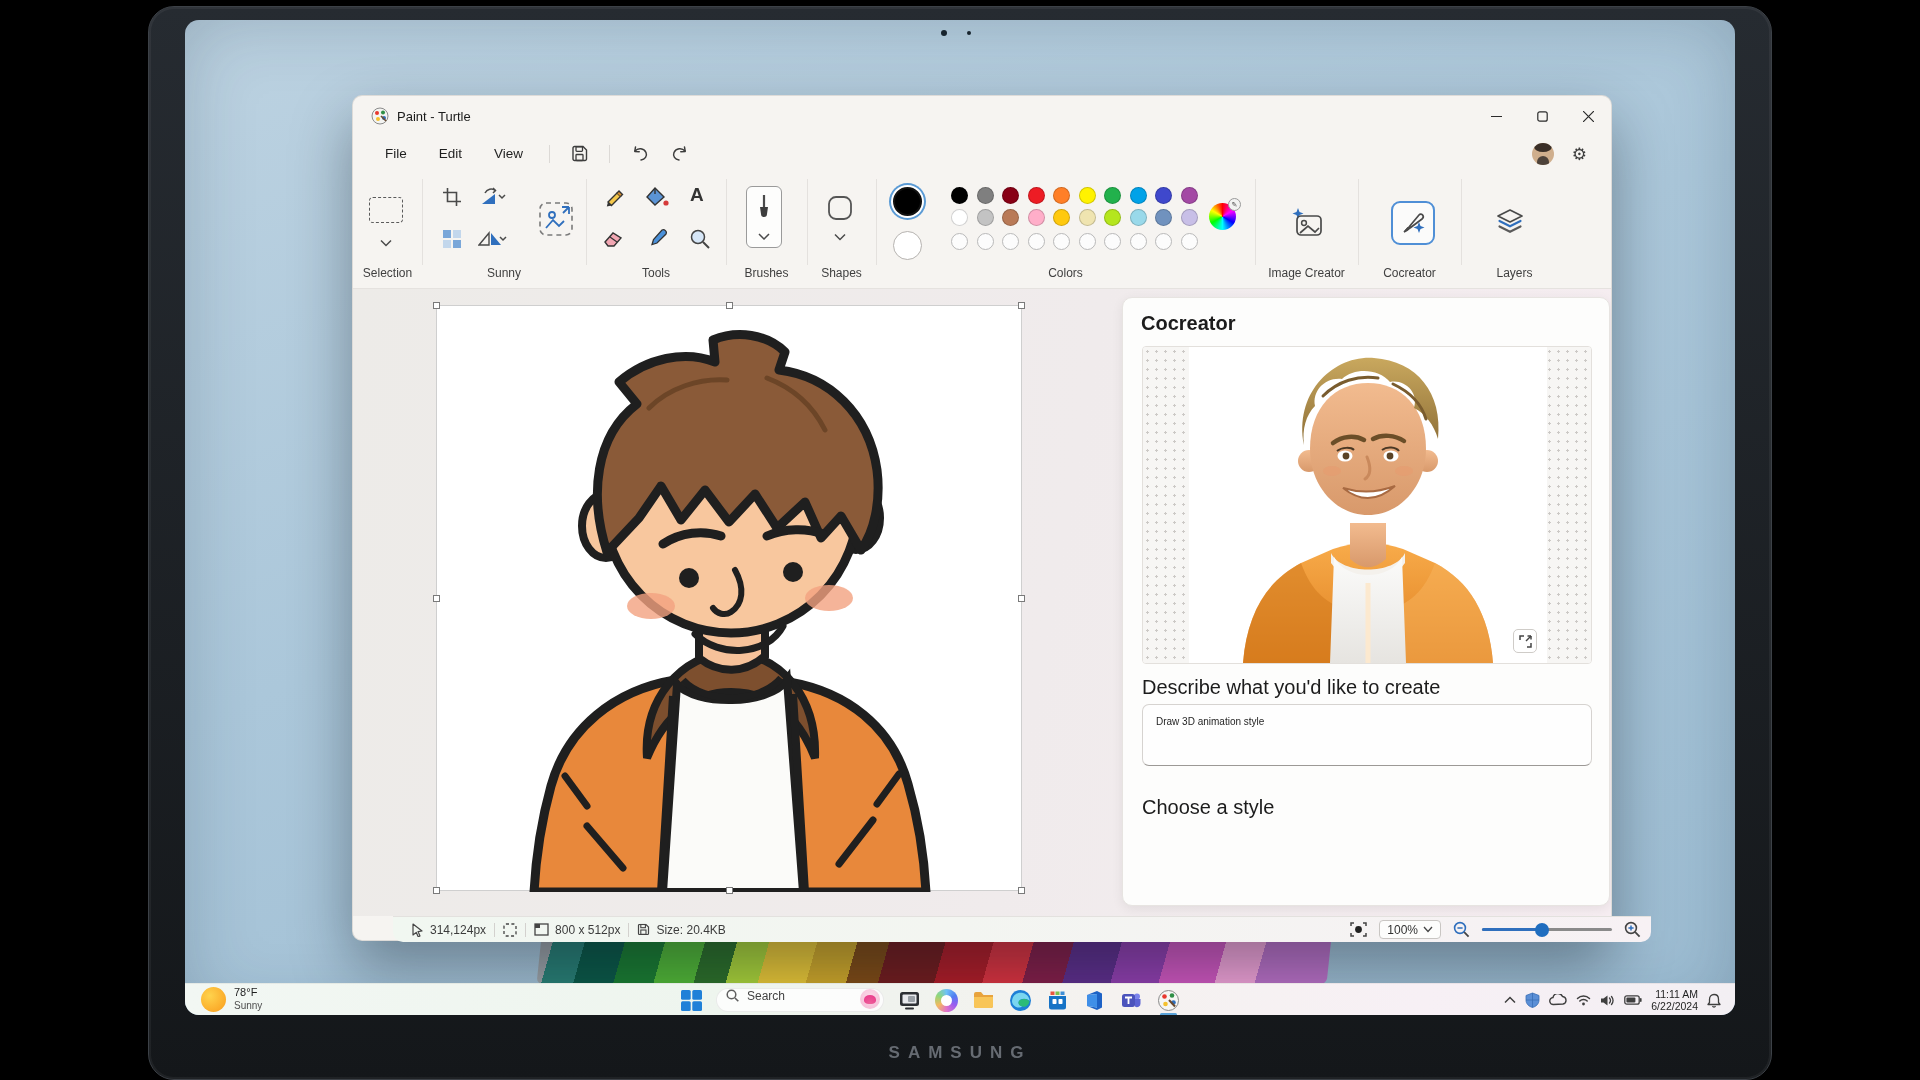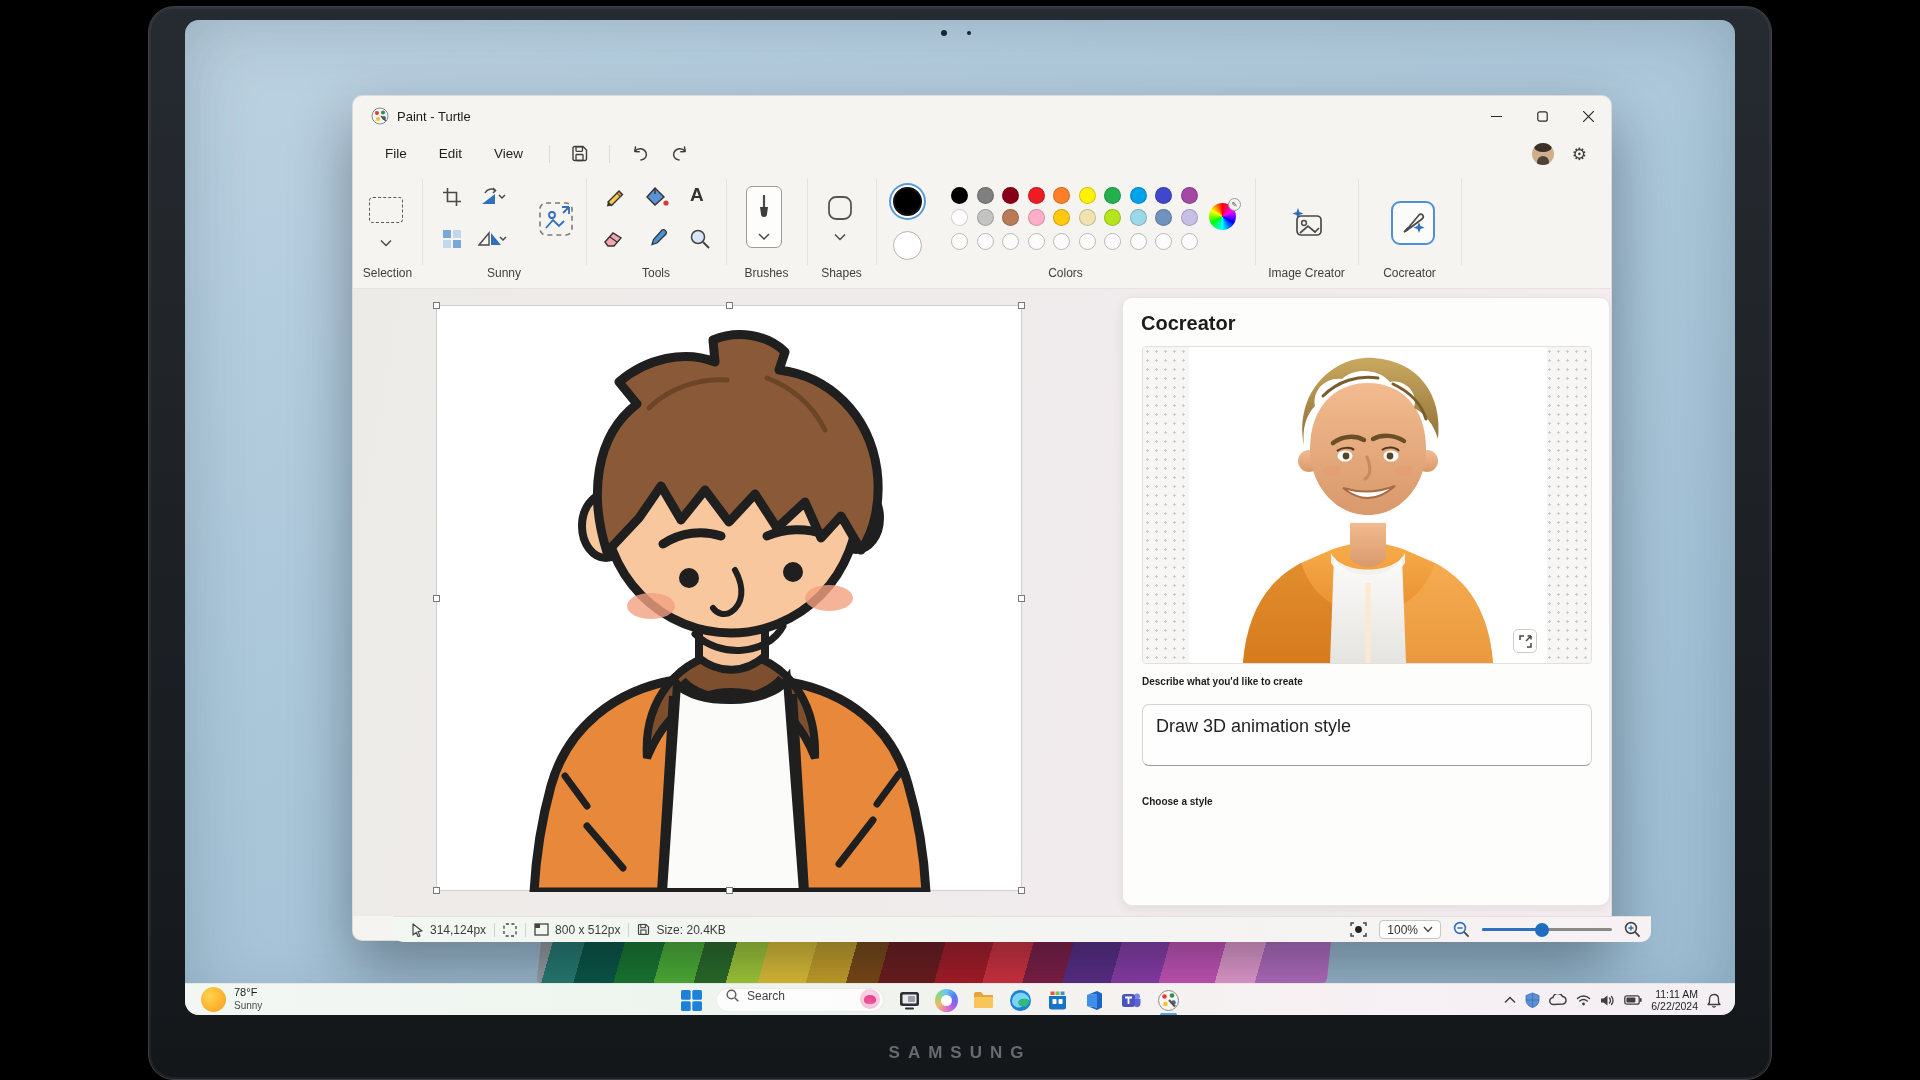--- a/index.html
+++ b/index.html
@@ -90,24 +90,24 @@
   .card-title { font-size:20px; font-weight:bold; color:#1c1c1c; }
   .preview { position:absolute; left:19px; top:48px; width:450px; height:318px;
     border:1px solid #e3e0dc; border-radius:4px; background:#fff; overflow:hidden; }
   .dots { position:absolute; top:0; width:46px; height:100%; background-color:#f7f6f4;
     background-image:radial-gradient(circle,#ccc9c6 1.1px,transparent 1.2px); background-size:9px 9px; }
   .gen-img { position:absolute; left:46px; top:0; width:358px; height:100%; background:#fff;
     display:flex; align-items:flex-end; justify-content:center; }
   .expand-btn { position:absolute; right:54px; bottom:10px; width:24px; height:24px;
     border-radius:5px; background:rgba(255,255,255,.85); border:1px solid #cfccc8;
     display:flex; align-items:center; justify-content:center; }
-  .field-label { position:absolute; left:19px; font-size:10px; font-weight:bold; color:#1c1c1c; }
+  .field-label { position:absolute; left:19px; font-size:20px; font-weight:normal; color:#1c1c1c; }
   .prompt-box { position:absolute; left:19px; top:406px; width:450px; height:62px;
     background:#fefefe; border:1px solid #d6d3d0; border-bottom-color:#9c9996; border-radius:7px;
-    padding:11px 13px; font-size:18px; color:#1f1f1f; }
+    padding:11px 13px; font-size:10px; color:#1f1f1f; }
   .style-dd { position:absolute; left:19px; top:527px; width:450px; height:40px;
     background:linear-gradient(#fcfbfa,#f4f2f0); border:1px solid #d2cfcc; border-radius:8px;
     display:flex; align-items:center; padding:0 14px; gap:12px; }
   .style-dd .txt { font-size:14.5px; color:#1f1f1f; }
   .thumb { width:36px; height:27px; border-radius:5px; overflow:hidden; border:1px solid #c9c6c2; }
 
   
   .statusbar { position:absolute; left:0; top:820px; width:100%; height:26px;
     border-radius:0 0 10px 10px; border-top:1px solid #e3e1de;
     background:linear-gradient(90deg,#f1f7f1 0%,#f3f5f1 45%,#f7f1f4 100%);
@@ -379,20 +379,28 @@
         <div class="cocreator-box">
           <svg width="28" height="28" viewBox="0 0 28 28">
               <path d="M5,23 C7,21 8,20 10,18 L20,6 C21,4.8 23,5 23.8,6.2 C24.6,7.4 24.2,9 23,10 L11,19 C9,21 8,21.5 5,23 Z" fill="none" stroke="#4a4a4a" stroke-width="1.7"></path>
               <path d="M5,23 C7.5,22.5 9,21.5 10.5,19.8 L8.5,18 C7,19.5 6,21 5,23 Z" fill="#4a4a4a"></path>
               <path d="M20,17 L21.5,21 L25.5,22.5 L21.5,24 L20,28 L18.5,24 L14.5,22.5 L18.5,21 Z" transform="translate(0,-4)" fill="#2f6fbd"></path>
             </svg>
         </div>
         <div class="rlabel">Cocreator</div>
       </div>
 
+      <div class="rgroup" style="left:1108px;width:107px">
+        <svg class="abs" style="left:34px;top:37px" width="30" height="28" viewBox="0 0 30 28">
+            <path d="M15,2 L27,8 L15,14 L3,8 Z" fill="none" stroke="#4a4a4a" stroke-width="1.7" stroke-linejoin="round"></path>
+            <path d="M4.5,13 L15,18.2 L25.5,13" fill="none" stroke="#2f6fbd" stroke-width="2.2" stroke-linecap="round"></path>
+            <path d="M4.5,18.5 L15,23.7 L25.5,18.5" fill="none" stroke="#5a5a5a" stroke-width="2.2" stroke-linecap="round"></path>
+          </svg>
+        <div class="rlabel">Layers</div>
+      </div>
     </div>
     <div class="ribbon-bottom"></div>
 
     <div class="content">
 
       <div class="canvas">
         <svg width="586" height="586" viewBox="0 0 586 586">
 
           <path d="M238,374 C178,384 130,422 114,480 C104,516 99,550 97,586 L489,586 C487,548 481,512 471,478 C455,420 409,386 352,376 C332,367 314,363 294,363 C272,363 256,367 238,374 Z" fill="#e8883b" stroke="#1f1f1f" stroke-width="9"></path>
           <path d="M150,520 L186,562 M436,514 L402,558 M128,470 L150,500 M462,468 L440,498" stroke="#1f1f1f" stroke-width="7" stroke-linecap="round"></path>

